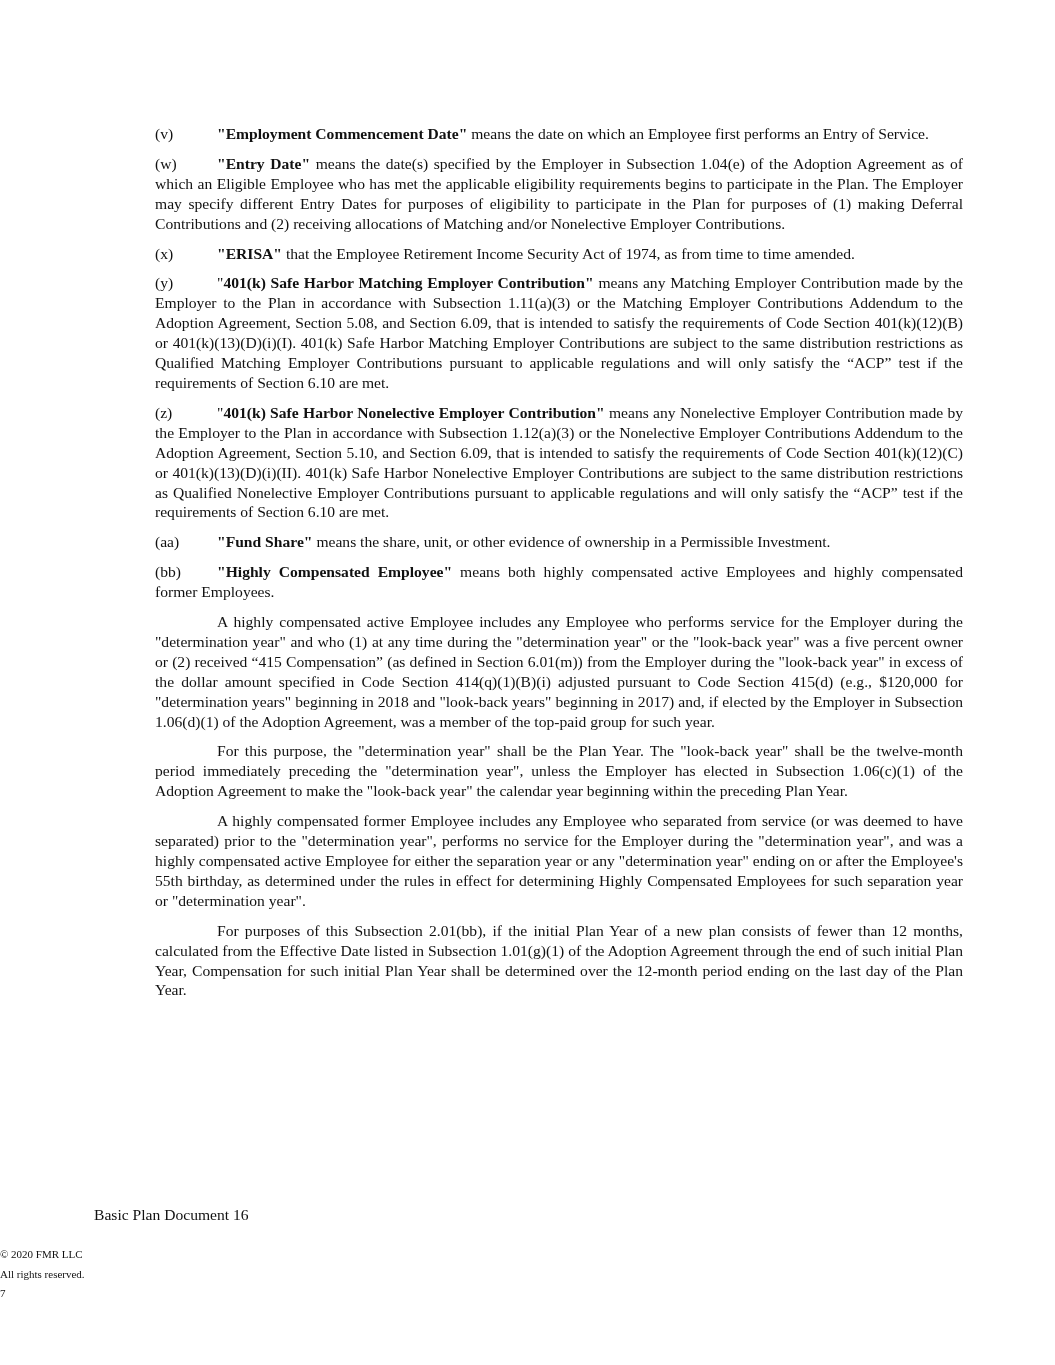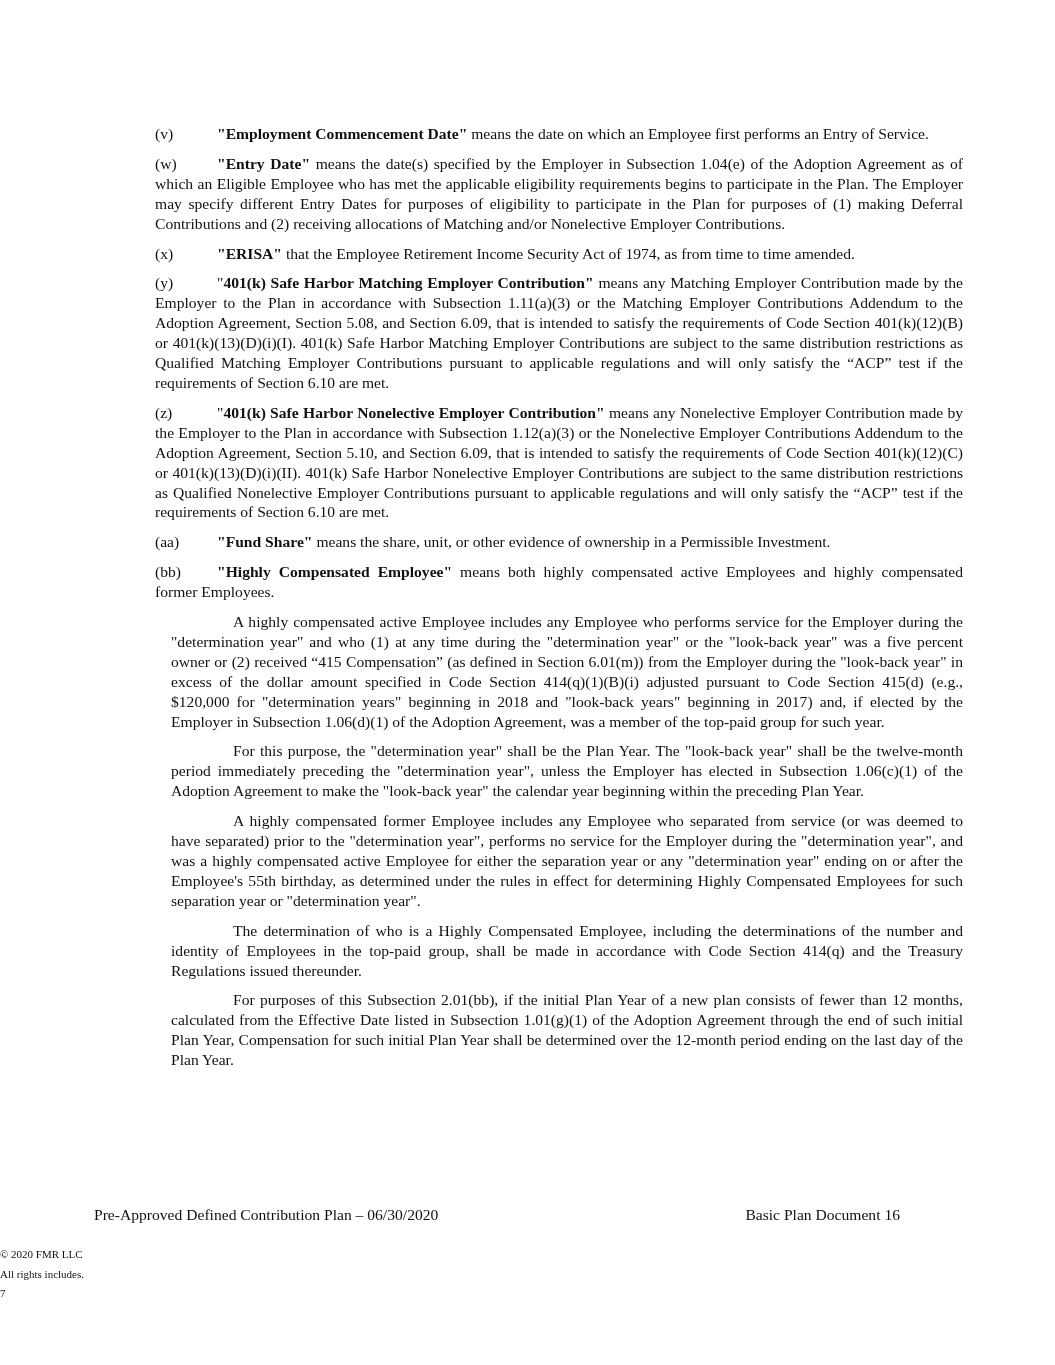--- a/index.html
+++ b/index.html
@@ -30,21 +30,20 @@
     }
     .def .label {
       display: inline-block;
       width: 62px;
     }
     .def b, .term {
       font-weight: bold;
     }
     .indent {
       text-indent: 62px;
-      margin-left: 16px;
     }
     .footer-line {
       position: absolute;
       top: 1205px;
       left: 94px;
       width: 806px;
       font-size: 15.6px;
       display: flex;
       justify-content: space-between;
     }
@@ -87,26 +86,24 @@
     <span class="label">(aa)</span><b><span>"</span><span>Fund Share"</span></b><span> means the share, unit, or other evidence of ownership in a Permissible Investment.</span>
   </p>
 
   <p class="para def">
     <span class="label">(bb)</span><b><span>"</span><span>Highly Compensated Employee"</span></b><span> means both highly compensated active Employees and highly compensated former Employees.</span>
   </p>
 
   <p class="para indent">A highly compensated active Employee includes any Employee who performs service for the Employer during the "determination year" and who (1) at any time during the "determination year" or the "look-back year" was a five percent owner or (2) received “415 Compensation” (as defined in Section 6.01(m)) from the Employer during the "look-back year" in excess of the dollar amount specified in Code Section 414(q)(1)(B)(i) adjusted pursuant to Code Section 415(d) (e.g., $120,000 for "determination years" beginning in 2018 and "look-back years" beginning in 2017) and, if elected by the Employer in Subsection 1.06(d)(1) of the Adoption Agreement, was a member of the top-paid group for such year.</p>
   <p class="para indent">For this purpose, the "determination year" shall be the Plan Year.  The "look-back year" shall be the twelve-month period immediately preceding the "determination year", unless the Employer has elected in Subsection 1.06(c)(1) of the Adoption Agreement to make the "look-back year" the calendar year beginning within the preceding Plan Year.</p>
   <p class="para indent">A highly compensated former Employee includes any Employee who separated from service (or was deemed to have separated) prior to the "determination year", performs no service for the Employer during the "determination year", and was a highly compensated active Employee for either the separation year or any "determination year" ending on or after the Employee's 55th birthday, as determined under the rules in effect for determining Highly Compensated Employees for such separation year or "determination year".</p>
-  <p class="para indent">The determination of who is a Highly Compensated Employee, including the determinations of the number and identity of Employees in the top-paid group, shall be made in accordance with Code Section 414(q) and the Treasury Regulations issued thereunder.</p>
   <p class="para indent">For purposes of this Subsection 2.01(bb), if the initial Plan Year of a new plan consists of fewer than 12 months, calculated from the Effective Date listed in Subsection 1.01(g)(1) of the Adoption Agreement through the end of such initial Plan Year, Compensation for such initial Plan Year shall be determined over the 12-month period ending on the last day of the Plan Year.</p>
 </div>
 
 <div class="footer-line">
-  <span>Pre-Approved Defined Contribution Plan – 06/30/2020</span>
   <span>Basic Plan Document 16</span>
 </div>
 
 <div class="footer-center">
   <div>© 2020 FMR LLC</div>
-  <div>All rights includes.</div>
+  <div>All rights reserved.</div>
   <div>7</div>
 </div>
 
 </body></html>

